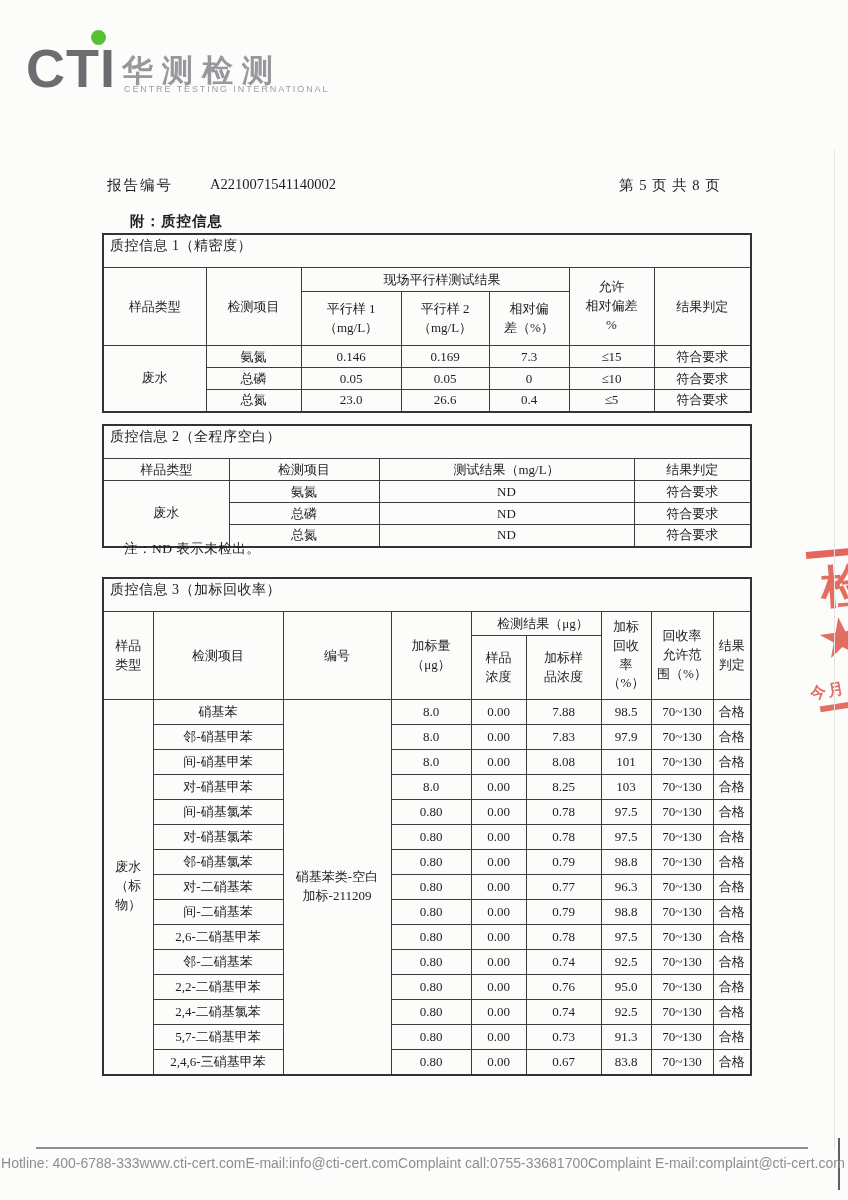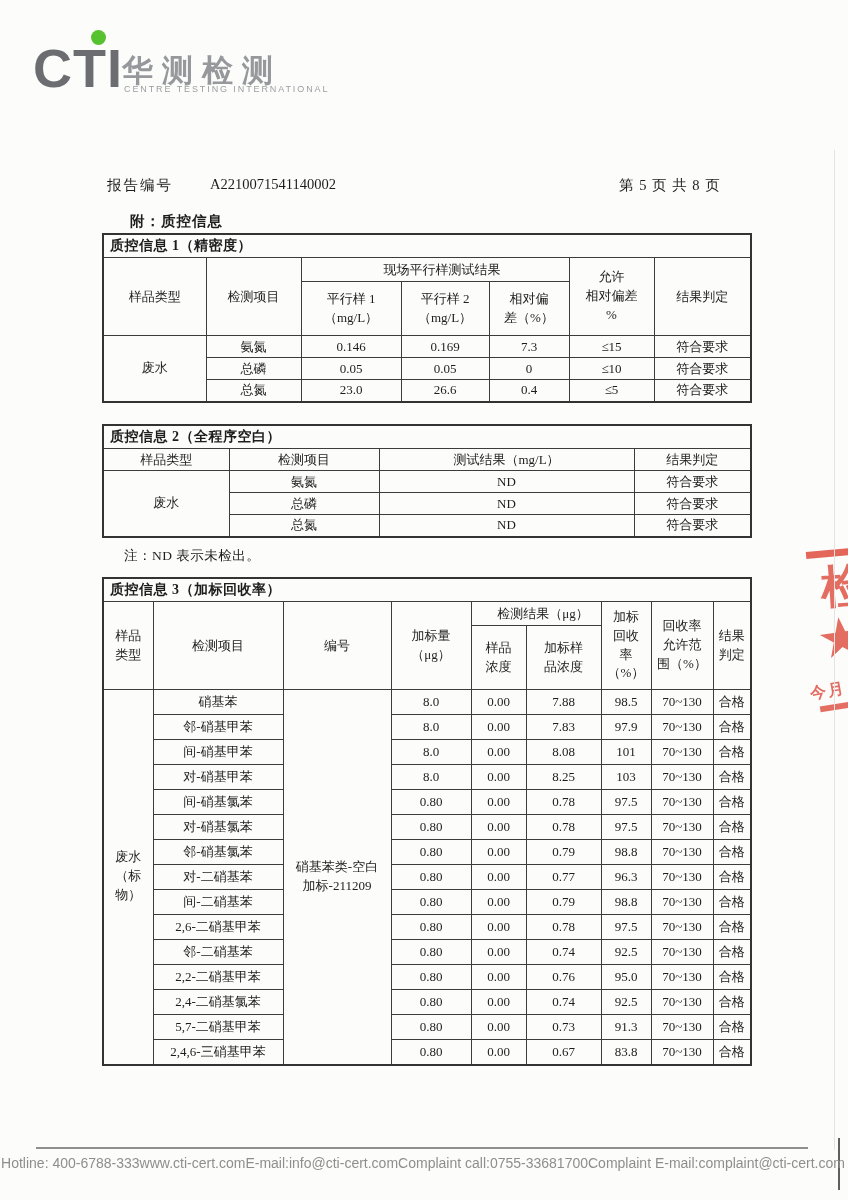--- a/index.html
+++ b/index.html
@@ -11,21 +11,21 @@
     font-family:"Liberation Serif","DejaVu Serif",serif;
     color:#1d1d1d;
   }
 
   
   .logo { position:absolute; left:26px; top:28px; width:300px; height:76px; }
   .logo-cti {
     position:absolute; left:0; top:14px;
     font-family:"Liberation Sans","DejaVu Sans",sans-serif;
     font-weight:900; font-size:54px; line-height:52px;
-    letter-spacing:1px; color:#6b6d70;margin-left:7px;
+    letter-spacing:1px; color:#6b6d70;
   }
   .logo-dot {
     position:absolute; left:65px; top:2px; width:15px; height:15px;
     border-radius:50%; background:#57c22f;
   }
   .logo-cn {
     position:absolute; left:96px; top:22px;
     font-weight:bold; font-size:31px; letter-spacing:9px;
     color:#96989b; white-space:nowrap;
   }
@@ -50,29 +50,29 @@
   #tbl-qc2 { top:424px; }
   #tbl-qc3 { top:577px; }
   th, td {
     border:1px solid #3c3c3c;
     text-align:center; vertical-align:middle;
     font-weight:normal; padding:1px 2px;
     overflow:hidden;
   }
   table { border:2px solid #333; }
   .tbl-title {
-    text-align:left; font-weight:bold; font-size:14px;
-    padding:2px 2px 2px 6px; letter-spacing:0.5px; height:23px;
+    text-align:left; font-weight:normal; font-size:14px;
+    padding:2px 2px 12px 6px; letter-spacing:0.5px; height:23px;
   }
   .pre { white-space:pre-line; line-height:1.45; }
   .h24 { height:24px;padding-left:16px; } .h22 { height:22px; } .h54 { height:54px; }
   .h64 { height:64px; } .r25 td { height:25px; }
   .r22 td { height:22px; }
 
-  .note { position:absolute; left:124px; top:540px; font-size:13.5px; letter-spacing:0.5px;margin-top:7px; }
+  .note { position:absolute; left:124px; top:540px; font-size:13.5px; letter-spacing:0.5px; }
 
   
   .footer-rule { position:absolute; left:36px; top:1147px; width:772px; height:2px; background:#8f8f8f; }
   .footer-text {
     position:absolute; left:36px; top:1155px; width:774px;
     display:flex; justify-content:center;
     font-family:"Liberation Sans","DejaVu Sans",sans-serif;
     font-size:14px; color:#8e8e8e; white-space:nowrap;
   }
 

